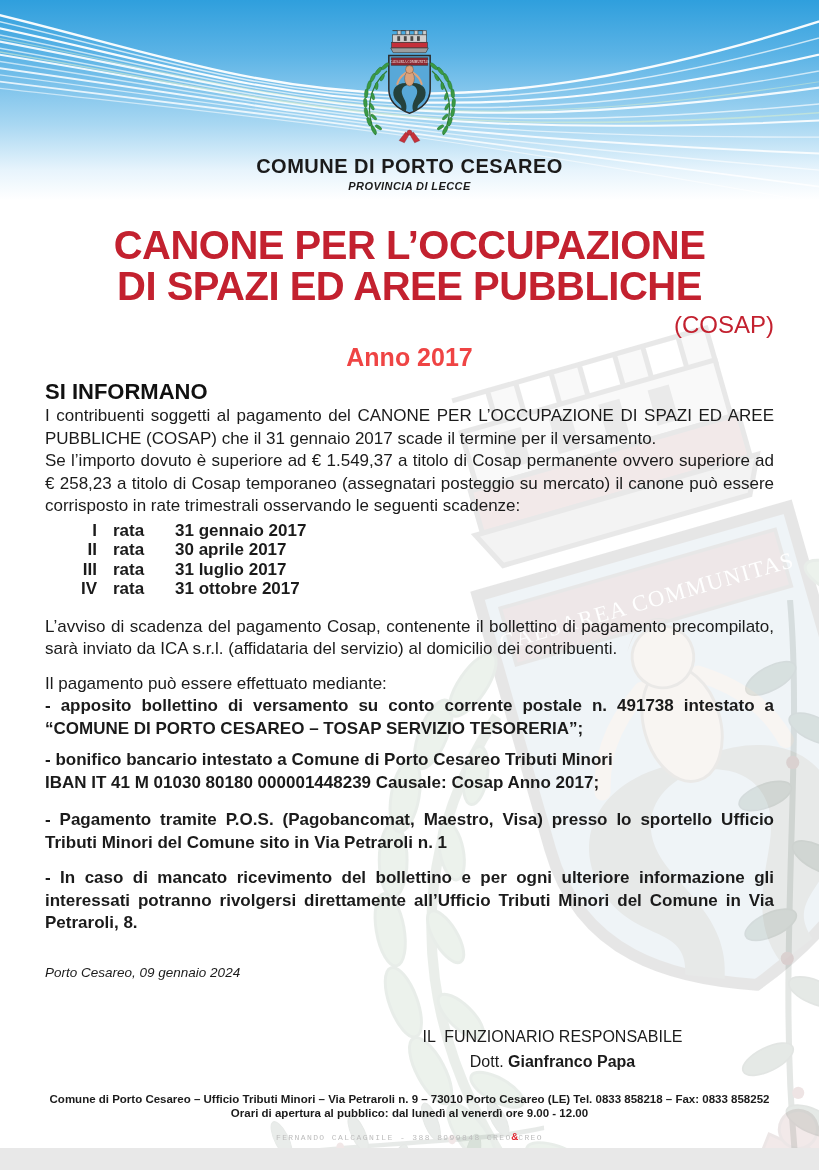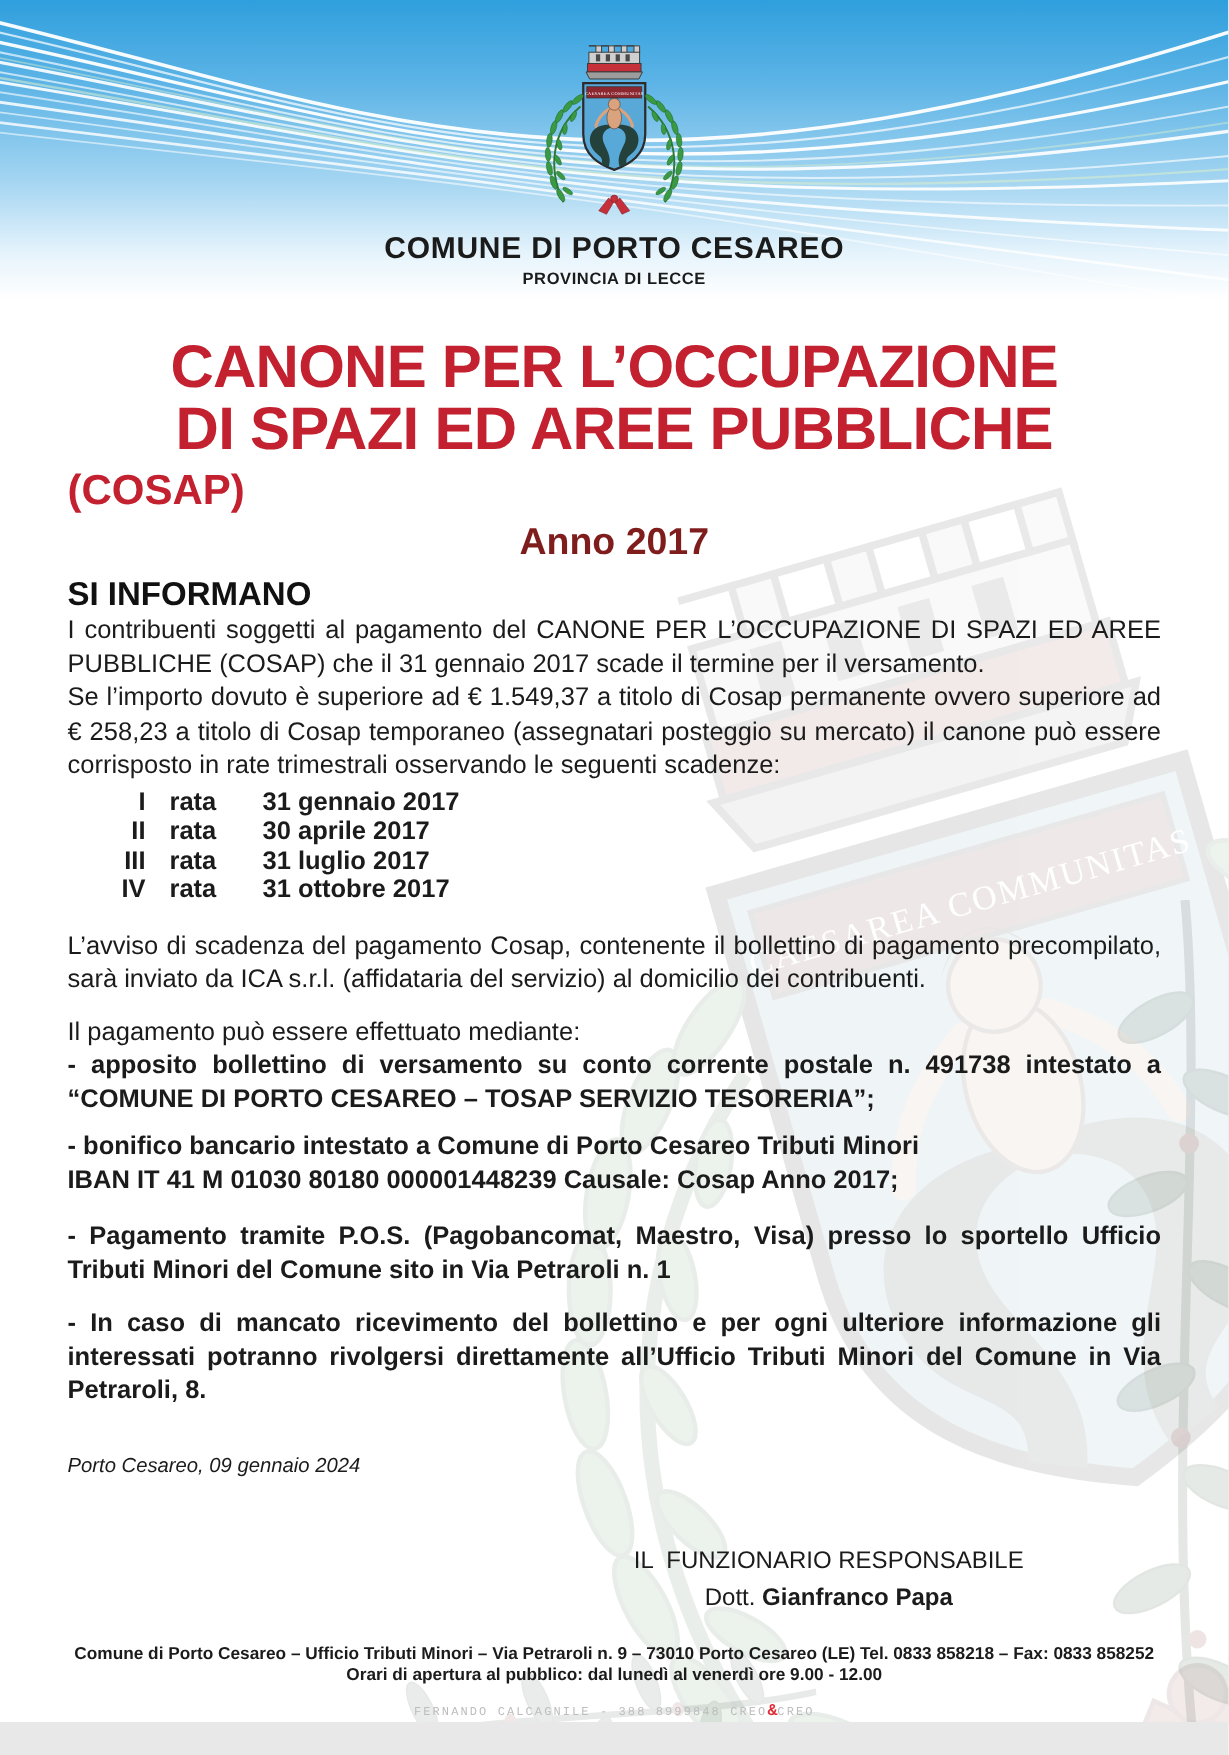--- a/index.html
+++ b/index.html
@@ -13,24 +13,24 @@
   .watermark{position:absolute;inset:0;pointer-events:none;z-index:1;}
   .wm-crest{position:absolute;left:195px;top:330px;opacity:.11;filter:saturate(.55);
             transform:rotate(-16deg);transform-origin:40% 25%;}
   .wm-branch-right{position:absolute;right:-26px;top:600px;opacity:.14;filter:saturate(.6);}
   .wm-branch-bottom{position:absolute;left:540px;top:1088px;opacity:.12;filter:saturate(.6);
             transform:rotate(84deg);transform-origin:left top;}
   
   .content{position:relative;z-index:2;padding:24px 45px 0 45px;}
   .crest-wrap{text-align:center;height:128px;}
   .muni-name{text-align:center;font-weight:bold;font-size:20px;letter-spacing:.5px;margin-top:3px;}
-  .province-name{text-align:center;font-weight:bold;font-size:11px;letter-spacing:.4px;margin-top:2px;}
+  .province-name{text-align:center;font-weight:bold;font-size:11px;letter-spacing:.4px;margin-top:2px;font-style:italic;}
   .main-title{margin:33px 0 0 0;text-align:center;font-weight:bold;font-size:40px;line-height:41px;
               letter-spacing:-.5px;}
-  .cosap{ text-align:left;font-weight:bold;font-size:28px;margin-top:4px;}
+  .cosap{ text-align:right;font-weight:normal;font-size:24px;margin-top:4px;}
   .year{  text-align:center;font-weight:bold;font-size:25px;margin-top:4px;}
   .announce{text-align:left;font-weight:bold;font-size:22px;color:#111;margin-top:7px;}
   p.body{font-size:17px;line-height:22.5px;margin:0;}
   .just{text-align:justify;}
   .mt{margin-top:13px;}
   .bold{font-weight:bold;}
   .installments{margin:3px 0 0 0;font-weight:bold;font-size:17px;line-height:19.5px;}
   .inst-row{display:flex;}
   .inst-ord{width:52px;text-align:right;}
   .inst-lbl{width:46px;margin-left:16px;}
@@ -169,21 +169,21 @@
     </div>
 
     <div class="muni-name">COMUNE DI PORTO CESAREO</div>
     <div class="province-name">PROVINCIA DI LECCE</div>
 
     <h1 class="main-title" style="color:#c3212f">
       <span>CANONE PER L’OCCUPAZIONE</span><br>
       <span>DI SPAZI ED AREE PUBBLICHE</span>
     </h1>
     <div class="cosap" style="color:#c3212f">(COSAP)</div>
-    <div class="year" style="color:#7f1d1d">Anno 2017</div>
+    <div class="year" style="color:#ef4444">Anno 2017</div>
 
     <div class="announce">SI INFORMANO</div>
 
     <p class="body just mt">I contribuenti soggetti al pagamento del CANONE PER L’OCCUPAZIONE DI SPAZI ED AREE PUBBLICHE (COSAP) che il 31 gennaio 2017 scade il termine per il versamento.</p>
 
     <p class="body just mt">Se l’importo dovuto è superiore ad € 1.549,37 a titolo di Cosap permanente ovvero superiore ad € 258,23 a titolo di Cosap temporaneo (assegnatari posteggio su mercato) il canone può essere corrisposto in rate trimestrali osservando le seguenti scadenze:</p>
 
     <div class="installments">
       <div class="inst-row">
         <span class="inst-ord">I</span>

